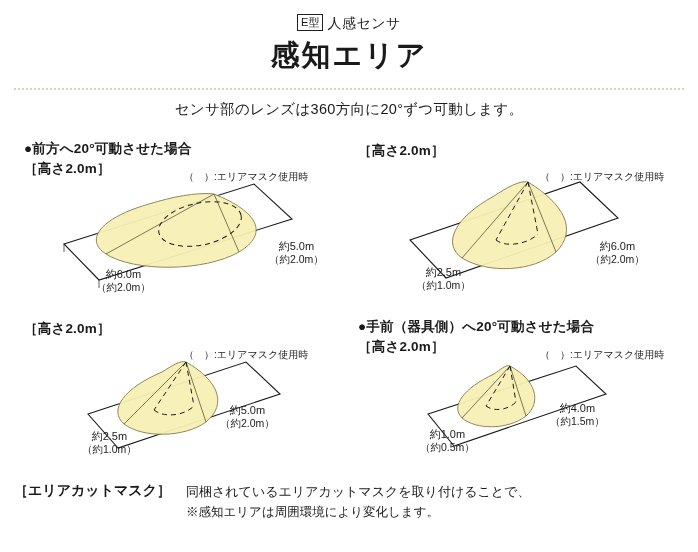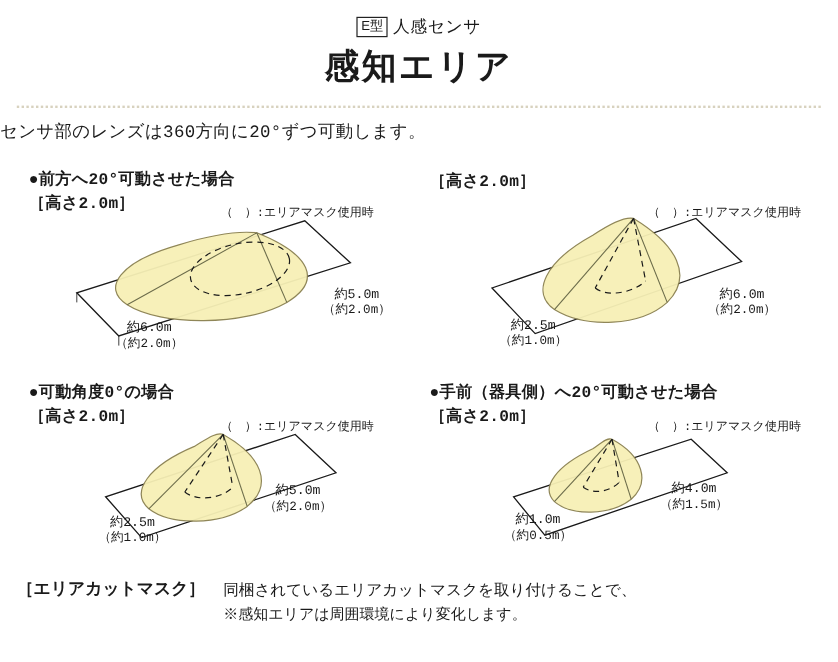--- a/index.html
+++ b/index.html
@@ -63,30 +63,28 @@
     top: 88px;
     width: 670px;
     border-top: 2px dotted #d8d2bf;
   }
 
   .lead {
     position: absolute;
     top: 100px;
     left: 0;
     width: 698px;
-    text-align: left;
+    text-align: center;
     font-size: 14.5px;
     letter-spacing: 0.3px;
-    font-family: Liberation Mono, monospace;
   }
 
   
   .panel {
     position: absolute;
-    font-family: Liberation Mono, monospace;
   }
   .panel-title {
     font-size: 13.5px;
     font-weight: bold;
     letter-spacing: 0.2px;
     white-space: nowrap;
   }
   .panel-sub {
     font-size: 13.5px;
     font-weight: bold;
@@ -204,21 +202,20 @@
       <div>約6.0m</div>
       <div class="small">（約2.0m）</div>
     </div>
     <div class="dim" style="left:58px; top:126px;">
       <div>約2.5m</div>
       <div class="small">（約1.0m）</div>
     </div>
   </div>
 
   <div class="panel" style="left:24px; top:318px; width:320px; height:150px;">
-    <div class="panel-title">●可動角度0°の場合</div>
     <div class="panel-sub">［高さ2.0m］</div>
     <div class="mask-note" style="left:160px; top:30px;">（　）:エリアマスク使用時</div>
 
     <svg class="fig" style="left:44px; top:30px;" width="280" height="118" viewBox="0 0 280 118">
       <polygon points="50,100 20,66 178,14 212,46" fill="#ffffff" stroke="#1a1a1a" stroke-width="1.1"></polygon>
       <path d="M118,14 C150,32 160,56 138,74 C116,90 74,90 56,76 C40,62 56,40 94,24 C104,18 112,12 118,14 Z" fill="#f7f0b6" stroke="#8a8050" stroke-width="1" opacity="0.95"></path>
       <path d="M118,14 L56,76" fill="none" stroke="#6b6b4a" stroke-width="0.9"></path>
       <path d="M118,14 L138,74" fill="none" stroke="#6b6b4a" stroke-width="0.9"></path>
       <path d="M118,14 L86,62" fill="none" stroke="#1a1a1a" stroke-width="1" stroke-dasharray="5,4"></path>
       <path d="M118,14 L126,58" fill="none" stroke="#1a1a1a" stroke-width="1" stroke-dasharray="5,4"></path>

